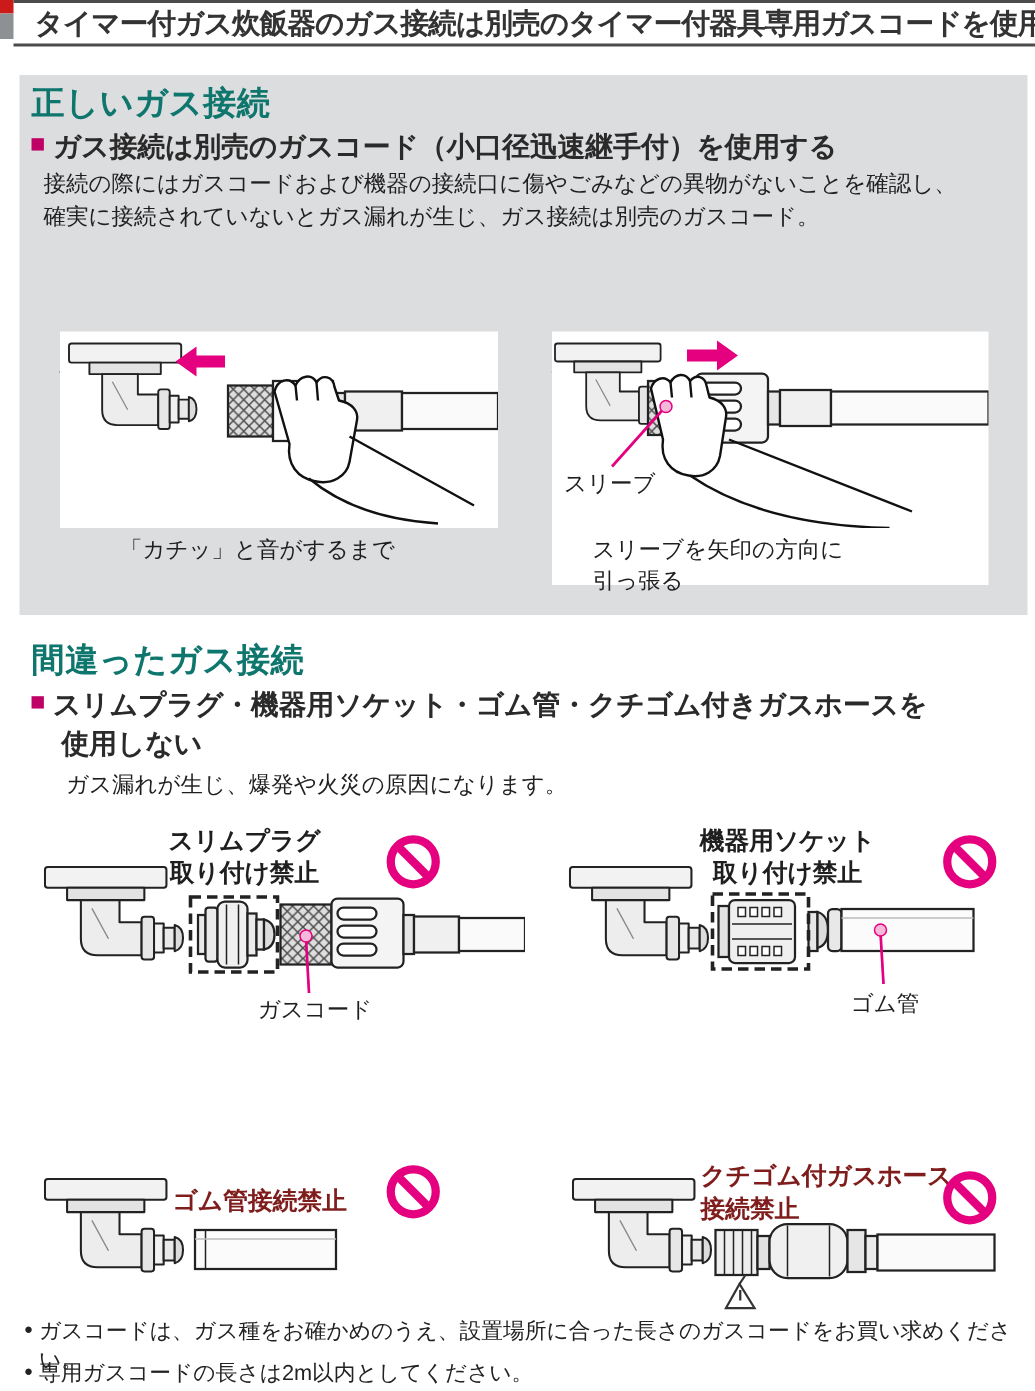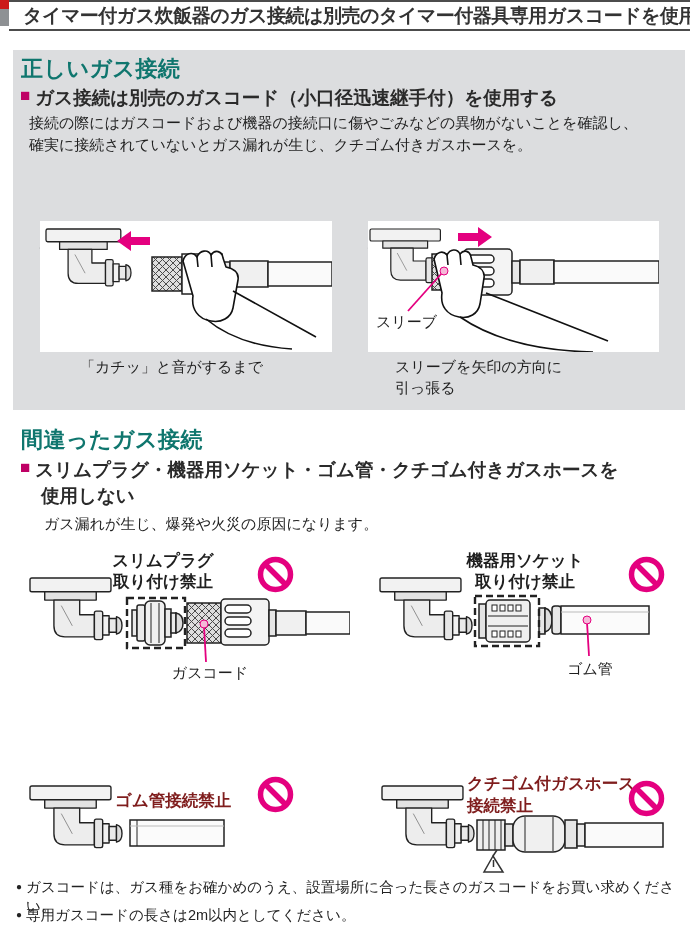--- a/index.html
+++ b/index.html
@@ -69,21 +69,21 @@
 
   <div class="abs h-magenta" style="left:21px;top:54px;">正しいガス接続</div>
 
   <div class="abs subhead" style="left:20px;top:85px;">
     <span class="sq">■</span>
     <span>ガス接続は別売のガスコード（小口径迅速継手付）を使用する</span>
   </div>
 
   <div class="abs body-txt" style="left:29px;top:112px;">
     <div>接続の際にはガスコードおよび機器の接続口に傷やごみなどの異物がないことを確認し、</div>
-    <div>確実に接続されていないとガス漏れが生じ、クチゴム付きガスホースを。</div>
+    <div>確実に接続されていないとガス漏れが生じ、ガス接続は別売のガスコード。</div>
   </div>
 
   <div class="abs fig-title" style="left:40px;top:195px;">機器への取り付け</div>
   <div class="abs fig-title" style="left:368px;top:195px;">取りはずし</div>
 
   <div class="abs whitebox" style="left:40px;top:221px;width:292px;height:131px;">
     <svg width="292" height="131" viewBox="0 0 292 131">
       <g transform="translate(6,8) scale(0.85)">
           <use href="#elbow"></use>
         </g>
@@ -94,21 +94,21 @@
       <rect x="190" y="40" width="38" height="26" fill="#f0f0f0" stroke="#222" stroke-width="1.5"></rect>
       <rect x="228" y="41" width="64" height="24" fill="#fafafa" stroke="#222" stroke-width="1.5"></rect>
       <g stroke="#111" stroke-width="1.6" stroke-linejoin="round" fill="none">
         <path d="M143,40 c2,-8 10,-10 14,-4 c3,-7 11,-8 14,-2 c4,-6 11,-4 12,3 l3,9 c9,2 13,7 12,13 l-5,28 c-2,10 -12,15 -22,13 c-13,-2 -20,-12 -18,-25 z" fill="#fff"></path>
         <path d="M157,36 l1,10 M171,34 l1,12"></path>
         <path d="M193,70 L276,116 M166,98 C190,118 220,126 252,128"></path>
       </g>
     </svg>
   </div>
 
-  <div class="abs whitebox" style="left:368px;top:221px;width:291px;height:131px;">
+  <div class="abs whitebox" style="left:368px;top:221px;width:291px;height:169px;">
     <svg width="291" height="131" viewBox="0 0 291 131">
       <g transform="translate(2,8) scale(0.8)">
           <use href="#elbow"></use>
         </g>
       <path d="M124 16 L110 6 110 12 90 12 90 20 110 20 110 26 Z" fill="#e4007f"></path>
       <rect x="64" y="33" width="32" height="36" fill="url(#xh)" stroke="#222" stroke-width="1.5"></rect>
       <g fill="#f4f4f4" stroke="#222" stroke-width="1.5">
         <rect x="96" y="28" width="48" height="46" rx="4"></rect>
         <rect x="100" y="34" width="26" height="8" rx="4" fill="#fff"></rect>
         <rect x="100" y="46" width="26" height="8" rx="4" fill="#fff"></rect>

